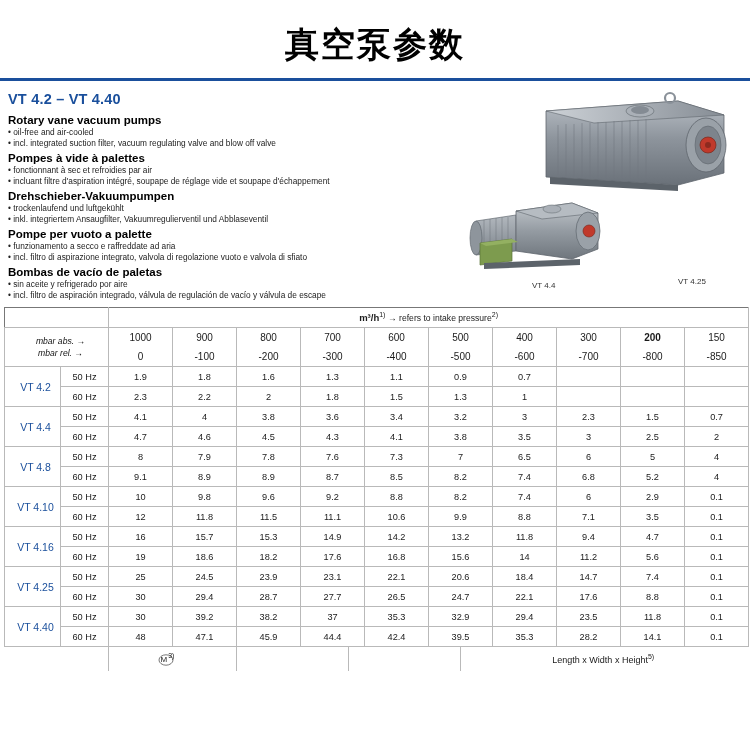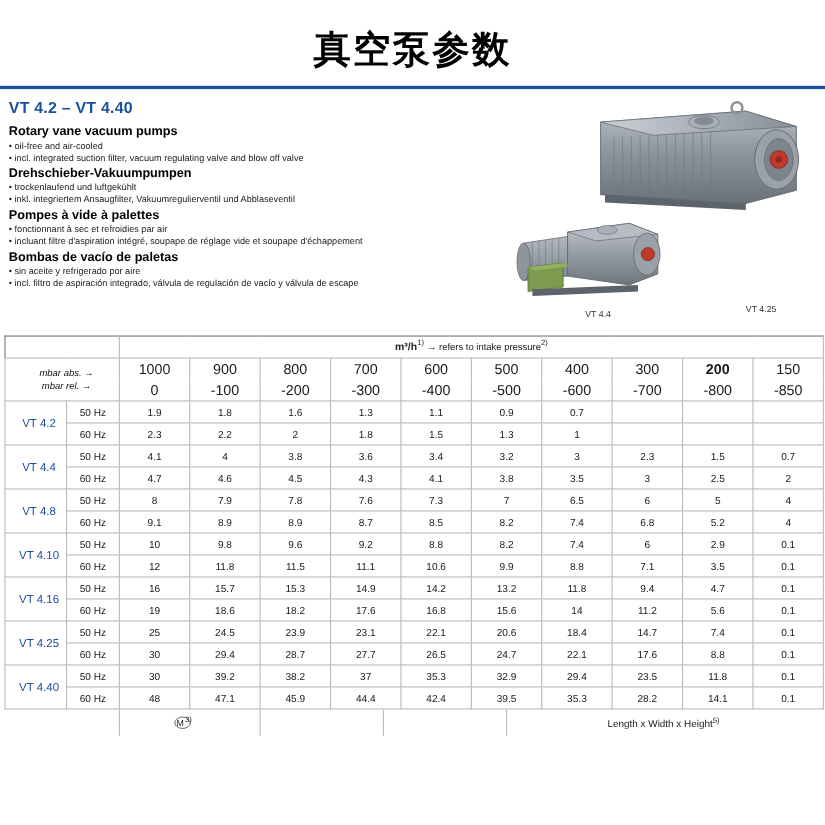--- a/index.html
+++ b/index.html
@@ -121,21 +121,21 @@
   .hdr-units .u-sub { font-weight: normal; font-size: 8.6px; }
   .axis-cell {
     text-align: left;
     padding-left: 8px !important;
     font-style: italic;
     font-size: 8.6px;
     line-height: 12px;
     color: #111;
   }
   .col-num {
-    font-size: 13px;
+    font-size: 10px;
   }
   .model-cell {
     color: #1a4f9c;
     font-weight: bold;
     font-size: 10.5px;
     text-align: left;
     padding-left: 6px !important;
   }
   .hz-cell {
     font-size: 9.2px;
@@ -176,31 +176,36 @@
 
     <div class="model-range">VT 4.2 – VT 4.40</div>
 
     <div class="lang-block">
       <div class="lang-title">Rotary vane vacuum pumps</div>
       <div class="lang-line">• oil-free and air-cooled</div>
       <div class="lang-line">• incl. integrated suction filter, vacuum regulating valve and blow off valve</div>
     </div>
 
     <div class="lang-block">
+      <div class="lang-title">Pompes à vide à palettes</div>
+      <div class="lang-line">• fonctionnant à sec et refroidies par air</div>
+      <div class="lang-line">• incluant filtre d'aspiration intégré, soupape de réglage vide et soupape d'échappement</div>
+    </div>
+
+    <div class="lang-block">
       <div class="lang-title">Drehschieber-Vakuumpumpen</div>
       <div class="lang-line">• trockenlaufend und luftgekühlt</div>
       <div class="lang-line">• inkl. integriertem Ansaugfilter, Vakuumregulierventil und Abblaseventil</div>
     </div>
 
     <div class="lang-block">
-      <div class="lang-title">Pompes à vide à palettes</div>
-      <div class="lang-line">• fonctionnant à sec et refroidies par air</div>
-      <div class="lang-line">• incluant filtre d'aspiration intégré, soupape de réglage vide et soupape d'échappement</div>
+      <div class="lang-title">Pompe per vuoto a palette</div>
+      <div class="lang-line">• funzionamento a secco e raffreddate ad aria</div>
+      <div class="lang-line">• incl. filtro di aspirazione integrato, valvola di regolazione vuoto e valvola di sfiato</div>
     </div>
-
 
     <div class="lang-block">
       <div class="lang-title">Bombas de vacío de paletas</div>
       <div class="lang-line">• sin aceite y refrigerado por aire</div>
       <div class="lang-line">• incl. filtro de aspiración integrado, válvula de regulación de vacío y válvula de escape</div>
     </div>
 
     <div class="photos">
 
       <svg class="big-pump" viewBox="0 0 210 112">

